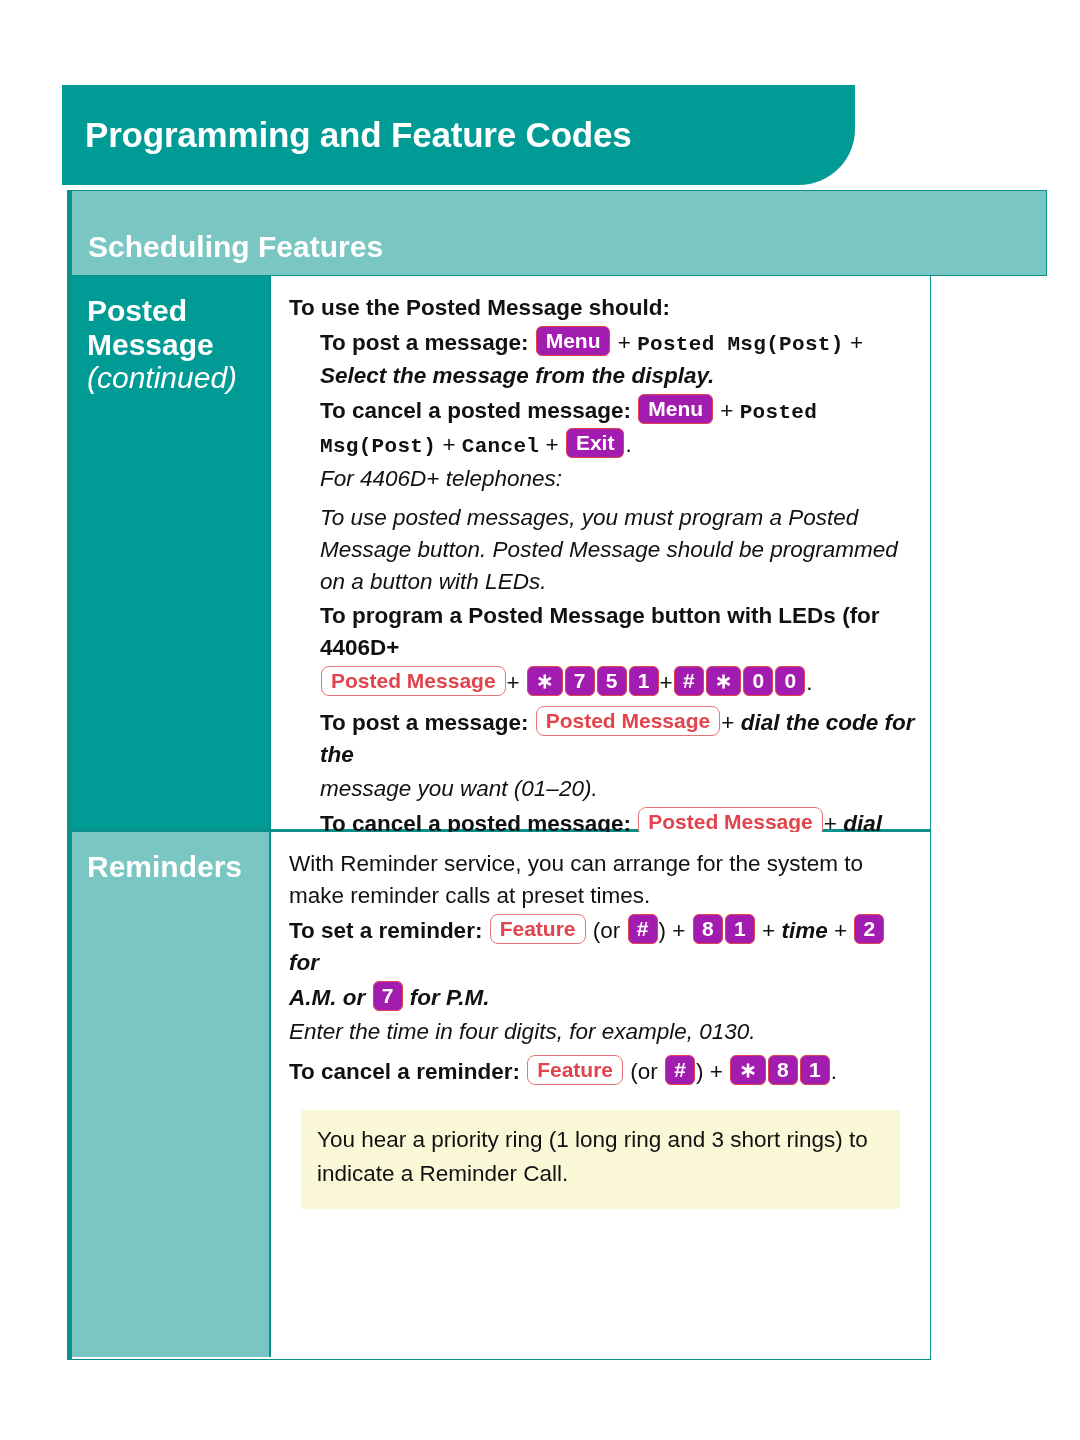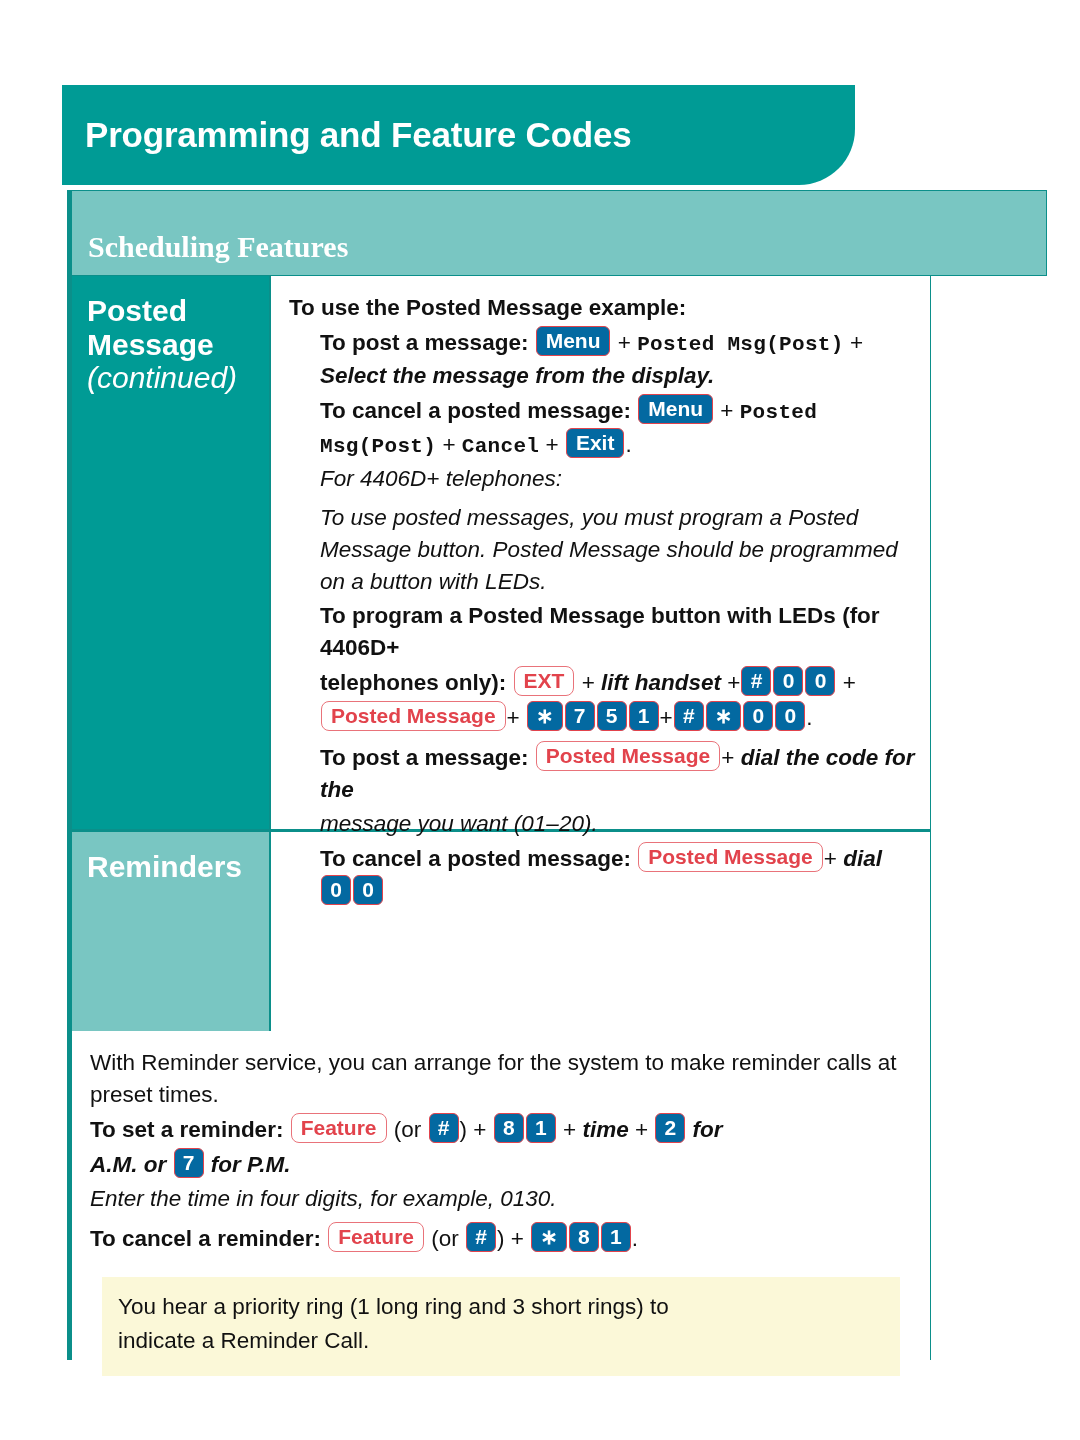--- a/index.html
+++ b/index.html
@@ -50,21 +50,20 @@
     left: 67px;
     top: 190px;
     width: 980px;
     height: 86px;
     background: #79c6c2;
     border: 1px solid #0b8f8a;
     border-left: 5px solid #0b8f8a;
     box-sizing: border-box;
     display: flex;
     align-items: flex-end;
-    font-family: Liberation Serif, serif;
   }
   .section-band-title {
     color: #ffffff;
     font-size: 30px;
     font-weight: bold;
     padding-left: 16px;
     padding-bottom: 11px;
     white-space: nowrap;
   }
 
@@ -86,21 +85,20 @@
     display: flex;
     box-sizing: border-box;
     align-items: stretch;
   }
   .row.row-posted {
     height: 556px;
     border-bottom: 3px solid #0b8f8a;
   }
   .row.row-reminders {
     height: 525px;
-    flex-direction: column;
   }
 
   .label-cell {
     width: 199px;
     flex: 0 0 199px;
     box-sizing: border-box;
     border-right: 2px solid #0b8f8a;
     padding: 18px 0 0 15px;
   }
   .label-cell.dark  { background: #009b95; }
@@ -156,21 +154,21 @@
     vertical-align: 2px;
     font-family: "Liberation Sans", sans-serif;
     font-weight: bold;
     font-style: normal;
     text-align: center;
     line-height: 1;
     white-space: nowrap;
   }
   
   .key.solid {
-    background: #0369a1;
+    background: #a21caf;
     color: #ffffff;
     border: 1px solid #e2434c;
     border-radius: 6px;
   }
   
   .key.outline {
     background: #ffffff;
     color: #e2434c;
     border: 1.6px solid #e9737a;
     border-radius: 8px;
@@ -221,21 +219,21 @@
     <div class="row row-posted">
 
       <div class="label-cell dark">
         <div class="label-line">Posted</div>
         <div class="label-line">Message</div>
         <div class="label-line italic">(continued)</div>
       </div>
 
       <div class="content-cell">
 
-        <div class="blk b">To use the Posted Message example:</div>
+        <div class="blk b">To use the Posted Message should:</div>
 
 
         <div class="blk indent">
           <b class="lead">To post a message:</b>
           <span class="key solid word tight">Menu</span>
           <span class="plain">+</span>
           <span class="mono">Posted Msg</span><span class="mono">(Post)</span>
           <span class="plain">+</span>
           <i class="it">Select</i>
           <i class="it">the message from the display.</i>
@@ -251,28 +249,20 @@
           <span class="plain">+</span>
           <span class="key solid word tight">Exit</span><span class="plain">.</span>
         </div>
 
         <div class="blk i indent gap-md">For 4406D+ telephones:</div>
 
         <div class="blk i indent gap-sm">To use posted messages, you must program a Posted Message button. Posted Message should be programmed on a button with LEDs.</div>
 
         <div class="blk b indent gap-md">To program a Posted Message button with LEDs (for 4406D+</div>
 
-        <div class="blk indent">
-          <b class="lead">telephones only):</b>
-          <span class="key outline word tight">EXT</span>
-          <span class="plain">+</span>
-          <i class="it">lift handset</i>
-          <span class="plain">+</span><span class="key solid glyph tight">#</span><span class="key solid digit tight">0</span><span class="key solid digit tight">0</span>
-          <span class="plain">+</span>
-        </div>
 
         <div class="blk indent">
           <span class="key outline word tight">Posted Message</span><span class="plain">+</span>
           <span class="key solid glyph tight">∗</span><span class="key solid digit tight">7</span><span class="key solid digit tight">5</span><span class="key solid digit tight">1</span><span class="plain">+</span><span class="key solid glyph tight">#</span><span class="key solid glyph tight">∗</span><span class="key solid digit tight">0</span><span class="key solid digit tight">0</span><span class="plain">.</span>
         </div>
 
         <div class="blk indent gap-sm">
           <b class="lead">To post a message:</b>
           <span class="key outline word tight">Posted Message</span><span class="plain">+</span>
           <i class="it">dial the code for the</i>

